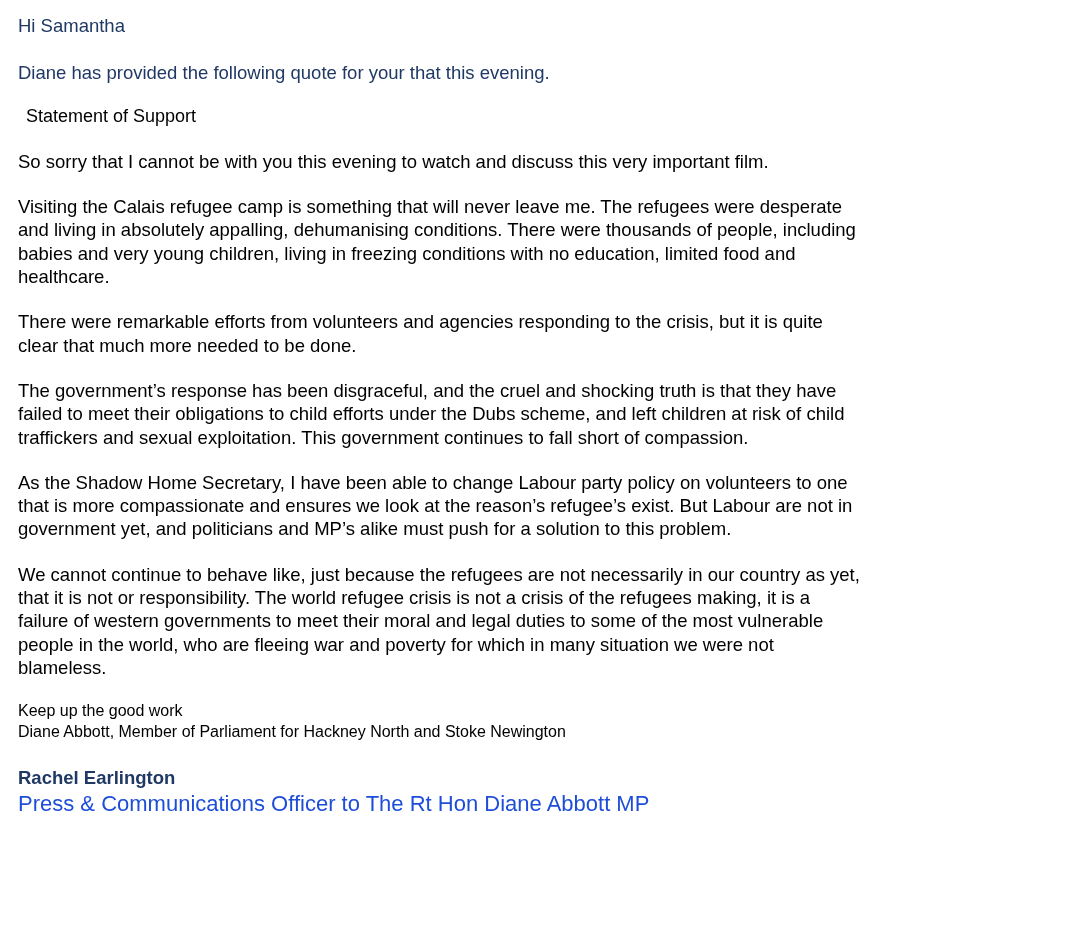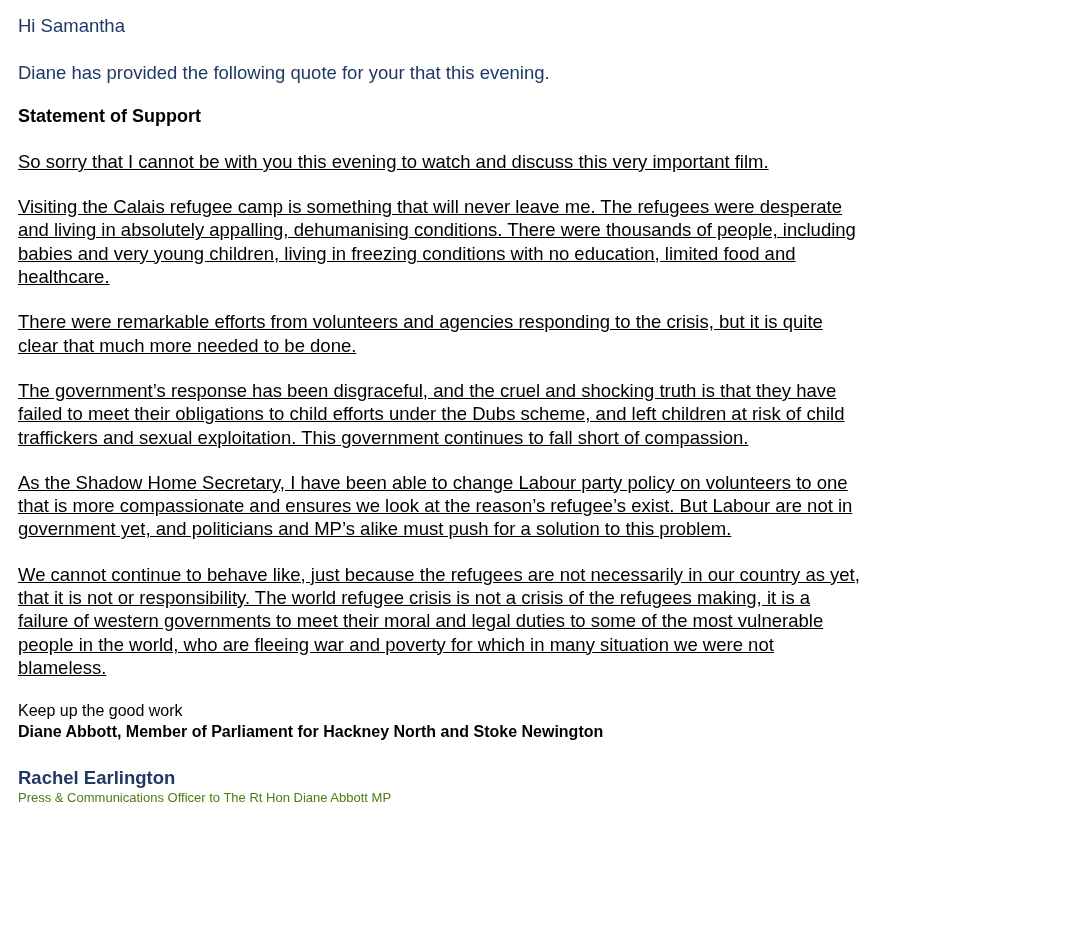--- a/index.html
+++ b/index.html
@@ -23,57 +23,56 @@
     margin: 0 0 24px 0;
     color: #1F3864;
     font-size: 18.5px;
     line-height: 1.25;
     font-weight: 400;
   }
   .greeting-block p:last-child {
     margin-bottom: 22px;
   }
   .heading {
-    margin: 0 0 22px 0;
+    margin: 0 0 22px 8px;
     font-size: 18px;
-    font-weight: bold;
+    font-weight: normal;
     color: #000000;
     line-height: 1.2;
   }
   .body-para {
     margin: 4px 0 22px 0;
     font-size: 18.5px;
     line-height: 1.26;
     color: #000000;
     text-align: left;
-    text-decoration: underline;
   }
   .closing-block {
     margin: 0 0 0 0;
   }
   .closing-line {
     font-size: 16px;
     line-height: 1.27;
     color: #000000;
   }
   .closing-line.bold {
-    font-weight: bold;
+    font-weight: normal;
   }
   .signature {
     margin-top: 24px;
   }
   .sig-name {
     font-size: 18.5px;
     font-weight: bold;
     color: #1F3864;
     line-height: 1.3;
   }
   .sig-role {
-    font-size: 13px;
-    color: #4d7c0f;
+    font-size: 22px;
+    color: #1d4ed8;
     line-height: 1.3;
   }
 </style>
 </head>
 <body>
 
 <div class="page">
 
   <div class="greeting-block">
     <p>Hi Samantha</p>

